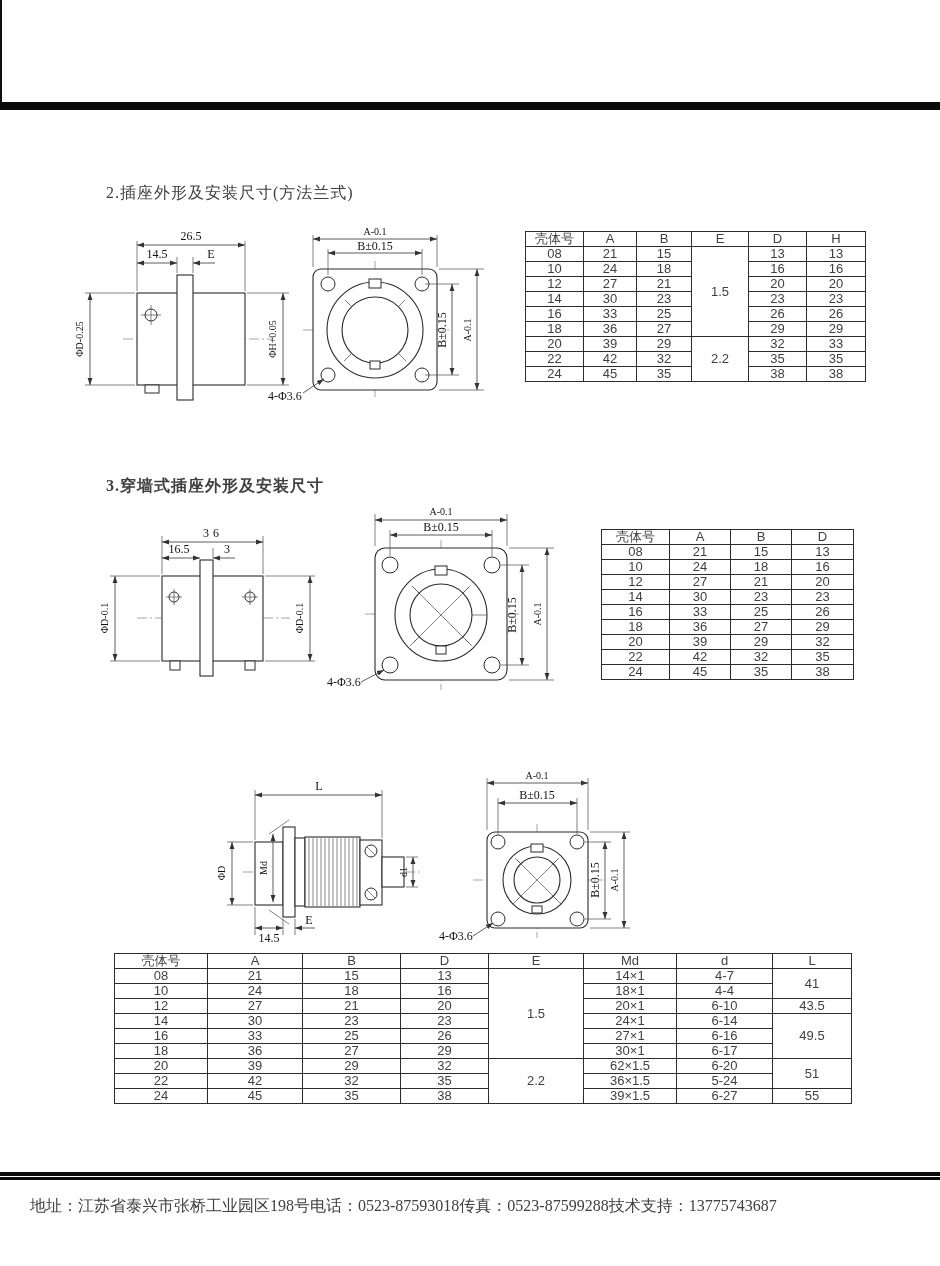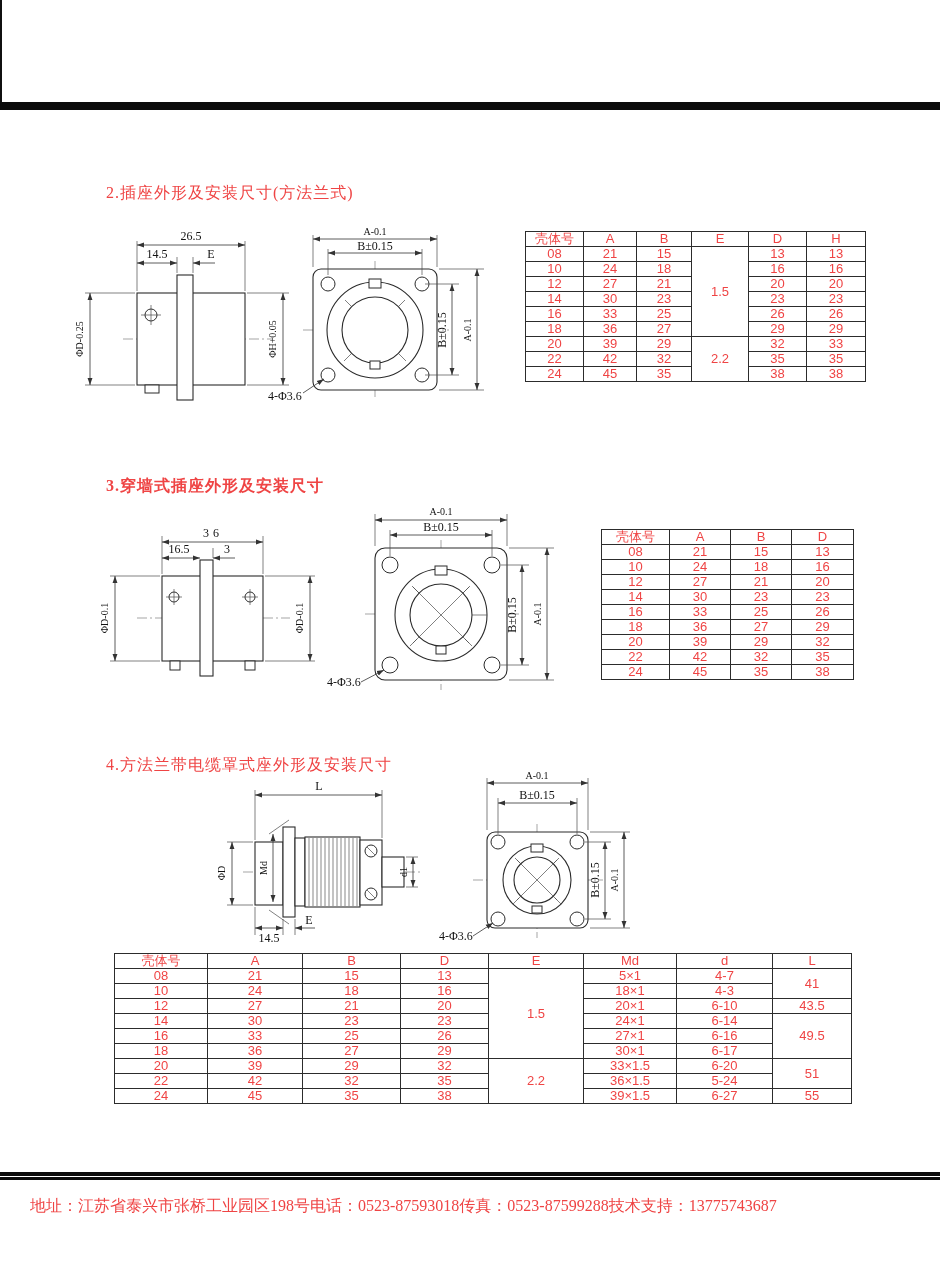--- a/index.html
+++ b/index.html
@@ -1,19 +1,19 @@
 <!DOCTYPE html>
 <html><head>
 <meta charset="utf-8">
 <style>
   html,body { margin:0; padding:0; background:#ffffff; }
   #page {
     position:relative; width:940px; height:1266px; margin:0 auto;
     background:#ffffff; overflow:hidden;
-    font-family:"Liberation Serif", serif; color:#ef4444;
+    font-family:"Liberation Serif", serif; color:#404040;
   }
   .abs { position:absolute; }
   #top-edge-line { left:0; top:0; width:2px; height:102px; background:#101010; }
   #top-rule { left:0; top:102px; width:940px; height:8px; background:#0b0b0b; }
   .sec-title { font-size:16px; letter-spacing:1px; white-space:nowrap; }
   
   .dt { border-collapse:collapse; table-layout:fixed; background:#fff;border-radius:7px; }
   .dt th, .dt td {
     border:1px solid #2c2c2c; text-align:center; vertical-align:middle;
     padding:0 1px; height:14px; line-height:14px; font-size:13px;
@@ -345,21 +345,20 @@
           <tr>
             <td>24</td>
             <td>45</td>
             <td>35</td>
             <td>38</td>
           </tr>
         </tbody>
       </table>
     </div>
 
-  <div class="abs sec-title" style="left:106px; top:755px;">4.方法兰带电缆罩式座外形及安装尺寸</div>
 
   <svg class="abs" style="left:215px; top:770px;" width="450" height="182" viewBox="0 0 450 182">
     <defs>
       <marker id="arr3" viewBox="0 0 10 10" refX="10" refY="5" markerWidth="9" markerHeight="9" orient="auto-start-reverse">
         <path d="M0,1.5 L10,5 L0,8.5 z" fill="#333"></path>
       </marker>
     </defs>
     <g>
       <line class="cl" x1="28" y1="102" x2="205" y2="102"></line>
       <rect class="out" x="40" y="72" width="28" height="63"></rect>
@@ -460,31 +459,31 @@
             <th>Md</th>
             <th>d</th>
             <th>L</th>
           </tr>
           <tr>
             <td>08</td>
             <td>21</td>
             <td>15</td>
             <td>13</td>
             <td rowspan="6">1.5</td>
-            <td>5×1</td>
+            <td>14×1</td>
             <td>4-7</td>
             <td rowspan="2">41</td>
           </tr>
           <tr>
             <td>10</td>
             <td>24</td>
             <td>18</td>
             <td>16</td>
             <td>18×1</td>
-            <td>4-3</td>
+            <td>4-4</td>
           </tr>
           <tr>
             <td>12</td>
             <td>27</td>
             <td>21</td>
             <td>20</td>
             <td>20×1</td>
             <td>6-10</td>
             <td>43.5</td>
           </tr>
@@ -512,21 +511,21 @@
             <td>29</td>
             <td>30×1</td>
             <td>6-17</td>
           </tr>
           <tr>
             <td>20</td>
             <td>39</td>
             <td>29</td>
             <td>32</td>
             <td rowspan="3">2.2</td>
-            <td>33×1.5</td>
+            <td>62×1.5</td>
             <td>6-20</td>
             <td rowspan="2">51</td>
           </tr>
           <tr>
             <td>22</td>
             <td>42</td>
             <td>32</td>
             <td>35</td>
             <td>36×1.5</td>
             <td>5-24</td>

